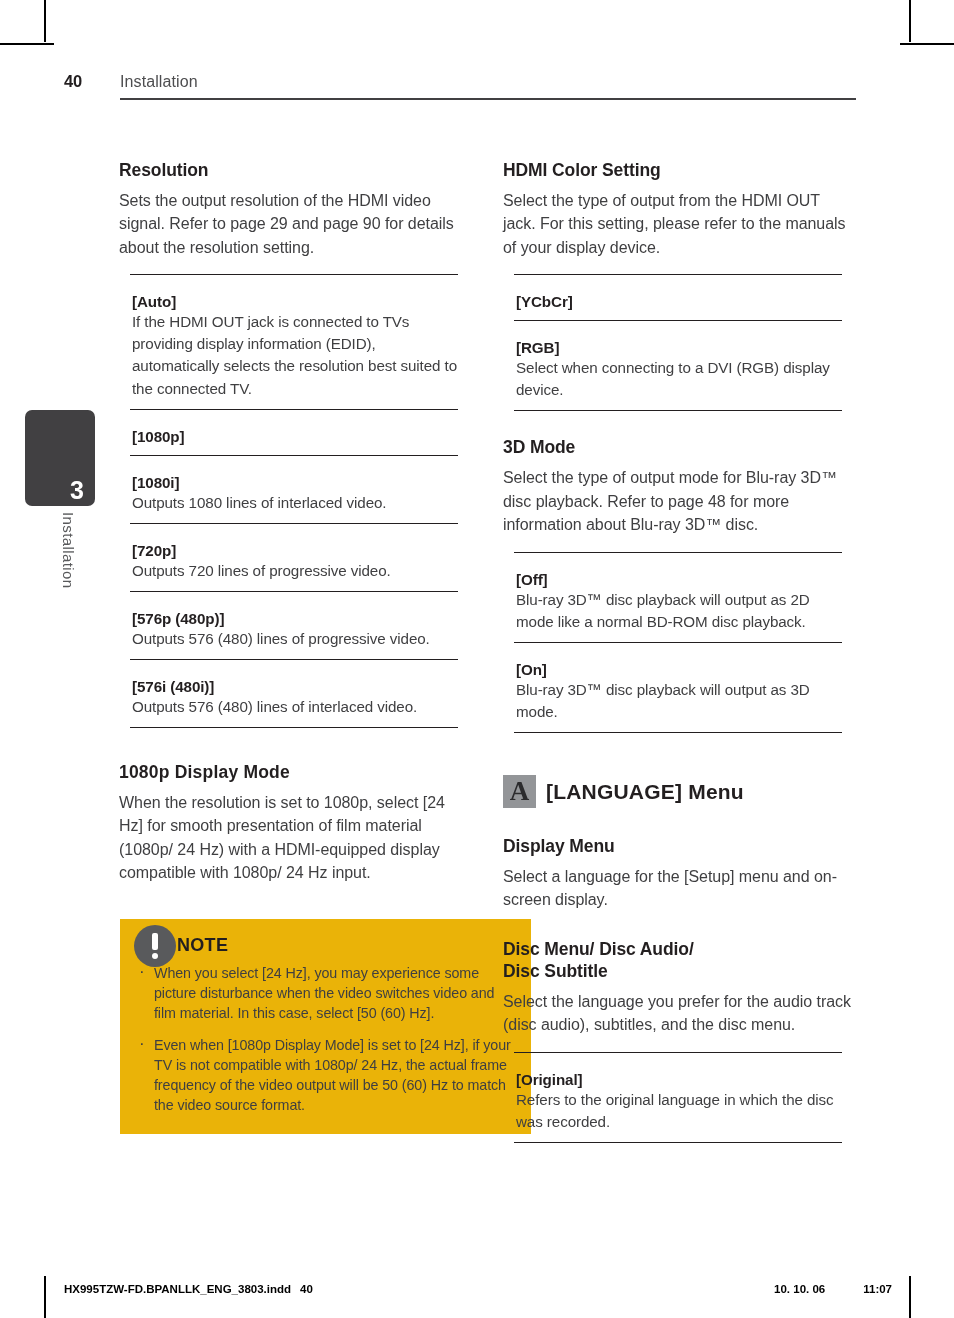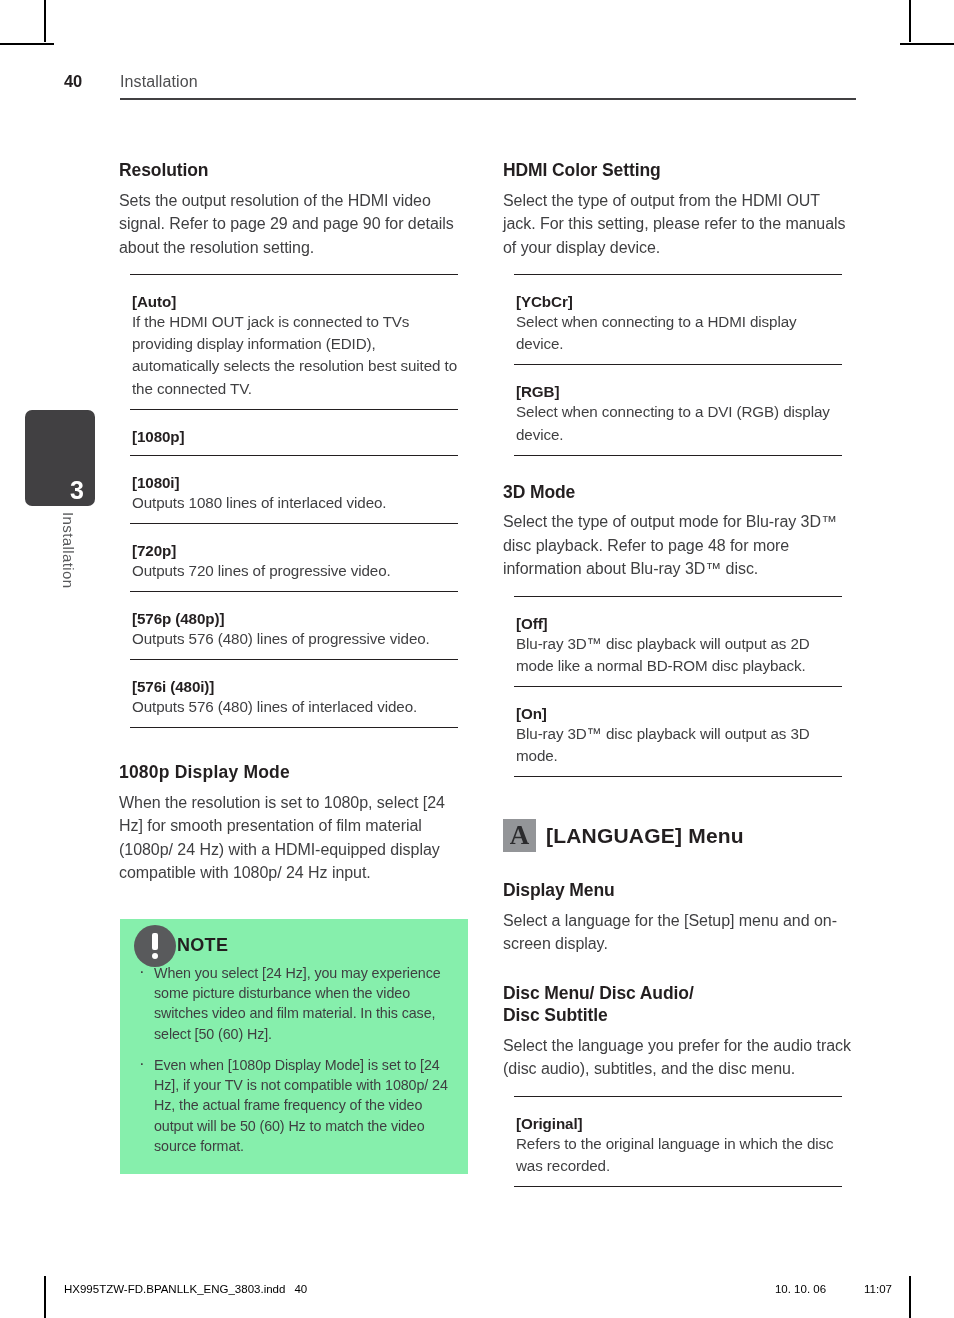--- a/index.html
+++ b/index.html
@@ -137,22 +137,22 @@
     letter-spacing: -0.1px;
   }
 
   .gap-lg { height: 34px; }
   .gap-md { height: 26px; }
 
   
   .note-box {
     position: relative;
     margin: 34px 0 4px 1px;
-    width: 348px;
-    background: #86efac;
+    width: 411px;
+    background: #eab308;
     padding: 30px 14px 18px 14px;
     box-sizing: border-box;
   }
   .note-head {
     position: absolute;
     left: 14px;
     top: 6px;
     display: flex;
     align-items: center;
     gap: 4px;
@@ -254,20 +254,21 @@
   .footer {
     position: absolute;
     left: 64px;
     top: 1283px;
     width: 828px;
     display: flex;
     align-items: baseline;
     font-family: "Liberation Sans", sans-serif;
     font-size: 11.5px;
     color: #000;
+    font-weight: bold;
   }
   .footer-file { flex: 0 0 auto; }
   .footer-page { margin-left: 9px; flex: 1 1 auto; }
   .footer-date { flex: 0 0 auto; margin-right: 38px; }
   .footer-time { flex: 0 0 auto; }
 </style>
 </head>
 <body>
 
 <div class="crop crop-v" style="left:44px; top:0;"></div>
@@ -341,21 +342,20 @@
 </div>
 
 <div class="col col-right">
 
   <h2 class="sec-title">HDMI Color Setting</h2>
   <p class="sec-body">Select the type of output from the HDMI OUT jack. For this setting, please refer to the manuals of your display device.</p>
 
   <div class="defs">
     <div class="def">
       <p class="def-term">[YCbCr]</p>
-      <p class="def-desc">Select when connecting to a HDMI display device.</p>
     </div>
     <div class="def">
       <p class="def-term">[RGB]</p>
       <p class="def-desc">Select when connecting to a DVI (RGB) display device.</p>
     </div>
   </div>
 
   <div class="gap-md"></div>
 
   <h2 class="sec-title">3D Mode</h2>

